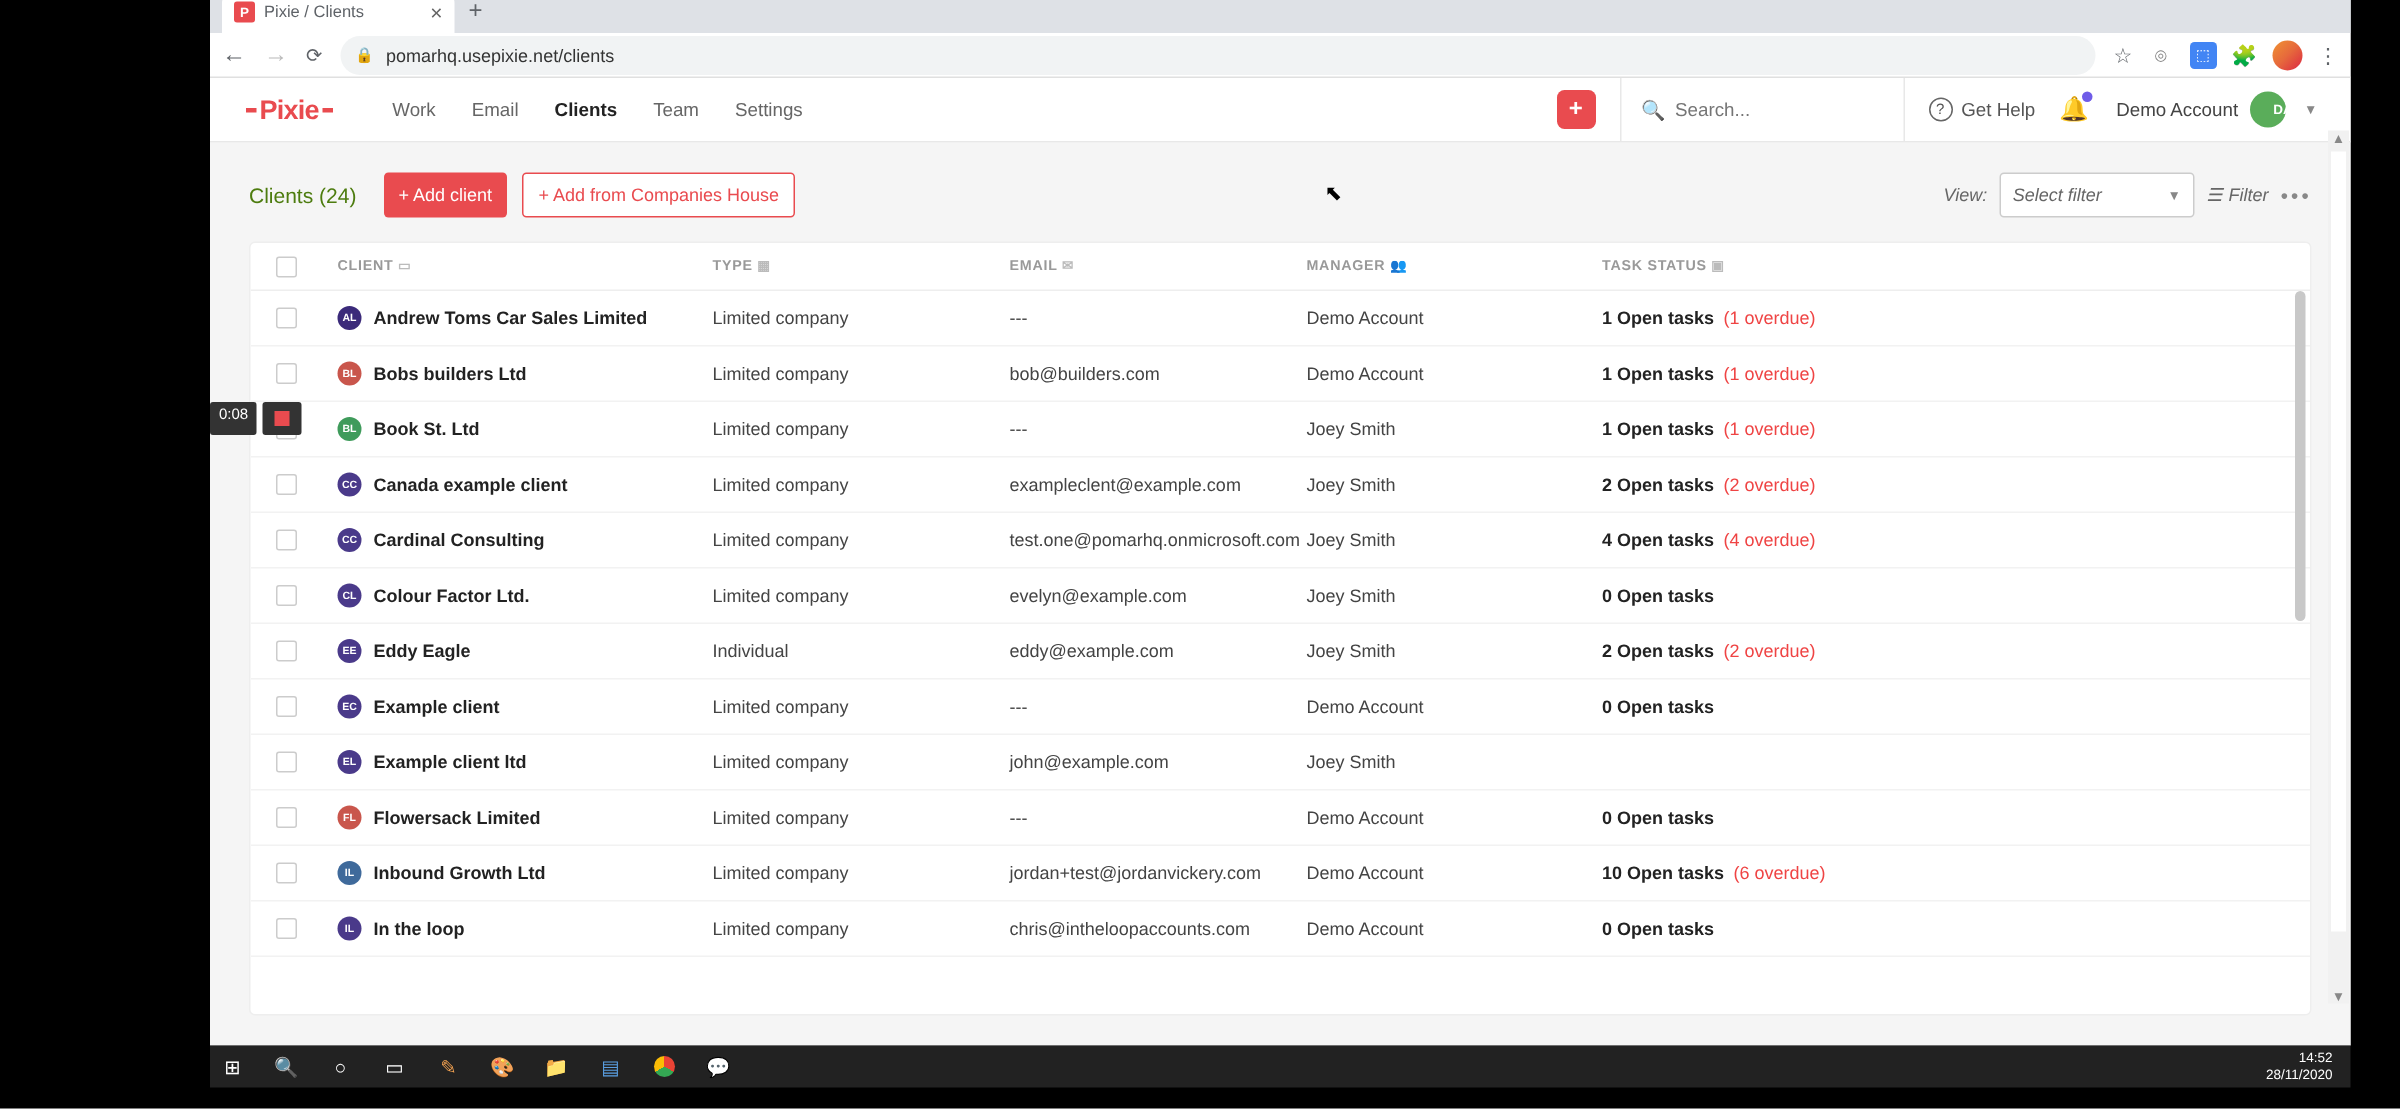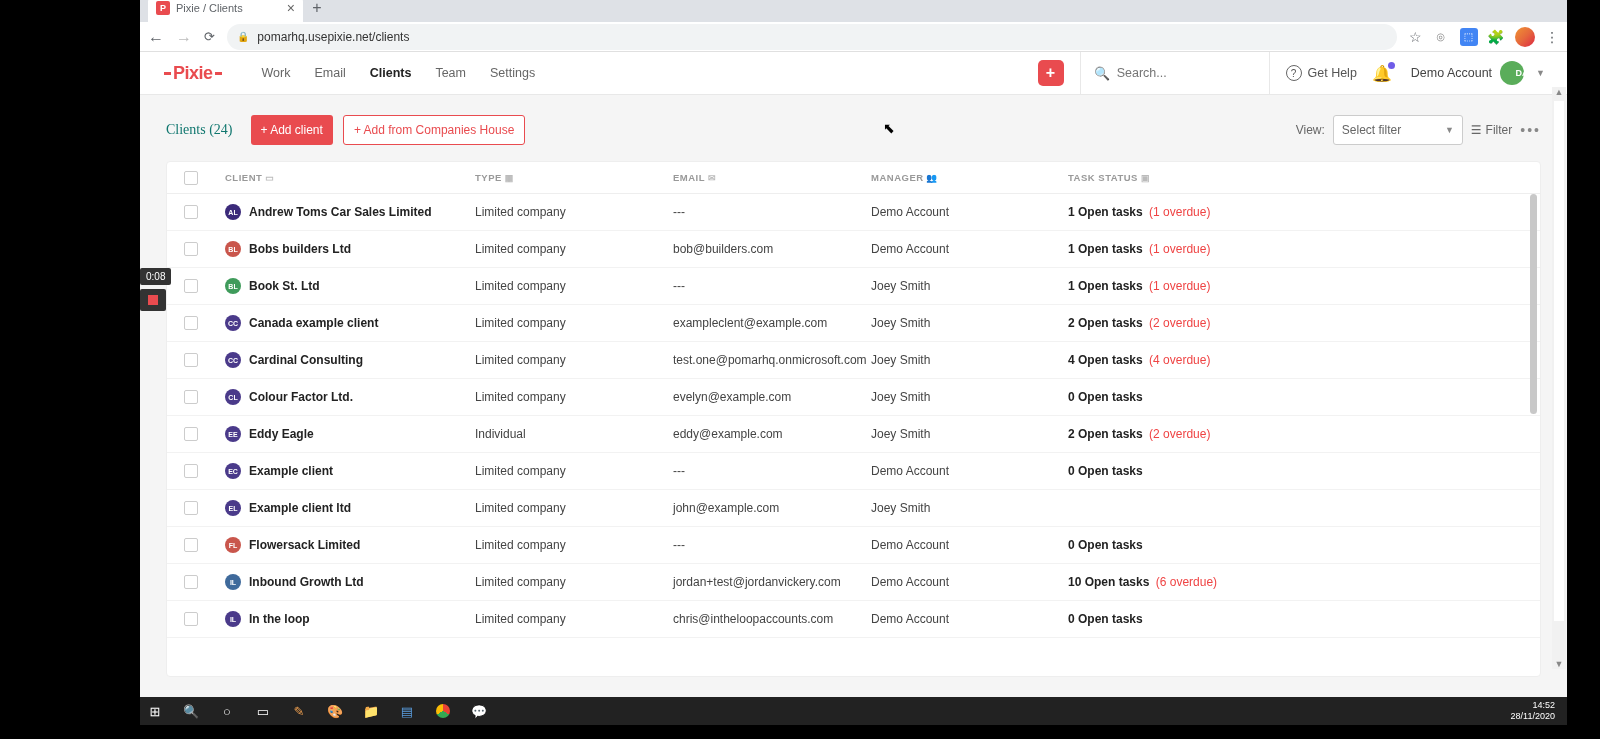--- a/index.html
+++ b/index.html
@@ -1,17 +1,17 @@
 <!DOCTYPE html>
 <html><head>
 <meta charset="utf-8">
 <style>
 * { box-sizing: border-box; margin: 0; padding: 0; }
 body { font-family: -apple-system, BlinkMacSystemFont, 'Segoe UI', Arial, sans-serif; background: #000; width: 1600px; height: 739px; overflow: hidden; position: relative; }
-.recorder { position: absolute; left: 140px; top: 268px; display: flex; flex-direction: column; gap: 4px; z-index: 50; }
+.recorder { position: absolute; left: 140px; top: 268px; display: flex; flex-direction: row; gap: 4px; z-index: 50; }
 .recorder-time { background: #333; color: #fff; font-size: 10px; padding: 3px 6px; border-radius: 2px; }
 .recorder-stop { background: #333; width: 26px; height: 22px; display: flex; align-items: center; justify-content: center; border-radius: 2px; }
 .recorder-stop span { width: 10px; height: 10px; background: #e94b4f; }
 .chrome { position: absolute; left: 140px; top: 0; right: 33px; height: 697px; background: #fff; display: flex; flex-direction: column; }
 .chrome-titlebar { height: 22px; background: #dee1e6; display: flex; justify-content: flex-end; align-items: center; padding-right: 8px; gap: 18px; }
 .win-btn { width: 14px; height: 14px; display: flex; align-items: center; justify-content: center; color: #666; font-size: 11px; }
 .chrome-tabs { height: 22px; background: #dee1e6; display: flex; align-items: flex-end; padding-left: 8px; margin-top: -22px; }
 .chrome-tab { background: #fff; height: 28px; width: 155px; border-radius: 8px 8px 0 0; display: flex; align-items: center; padding: 0 8px; gap: 6px; font-size: 11px; color: #5f6368; position: relative; top: 0; }
 .tab-favicon { width: 14px; height: 14px; background: #e94b4f; border-radius: 2px; font-size: 9px; color: #fff; display: flex; align-items: center; justify-content: center; font-weight: bold; }
 .tab-close { margin-left: auto; font-size: 14px; color: #666; }
@@ -41,24 +41,24 @@
 .gethelp { display: flex; align-items: center; gap: 6px; font-size: 12.5px; color: #555; margin: 0 16px; }
 .help-icon { width: 16px; height: 16px; border: 1.5px solid #666; border-radius: 50%; display: flex; align-items: center; justify-content: center; font-size: 10px; }
 .bell { position: relative; color: #888; font-size: 16px; margin-right: 18px; }
 .bell-dot { position: absolute; top: -2px; right: -2px; width: 7px; height: 7px; background: #6f5ce8; border-radius: 50%; }
 .account { display: flex; align-items: center; gap: 8px; font-size: 12.5px; color: #444; }
 .avatar { width: 24px; height: 24px; border-radius: 50%; background: #5aad5a; color: #fff; font-size: 9px; font-weight: bold; display: flex; align-items: center; justify-content: center; padding-left: 20px; }
 .caret { color: #888; font-size: 9px; margin-left: 4px; }
 
 .content { flex: 1; padding: 20px 26px; overflow: hidden; display: flex; flex-direction: column; }
 .toolbar-row { display: flex; align-items: center; gap: 10px; margin-bottom: 16px; }
-.page-title { font-size: 14px; color: #0f766e; margin-right: 8px; font-family: Liberation Serif, serif; }
+.page-title { font-size: 14px; color: #4d7c0f; margin-right: 8px; }
 .btn-primary { background: #e94b4f; color: #fff; font-size: 12px; padding: 8px 10px; border-radius: 3px; border: none; }
 .btn-outline { border: 1px solid #e94b4f; color: #e94b4f; background: #fff; font-size: 12px; padding: 7px 10px; border-radius: 3px; }
-.view-controls { margin-left: auto; display: flex; align-items: center; gap: 8px; font-size: 12px; color: #666; }
+.view-controls { margin-left: auto; display: flex; align-items: center; gap: 8px; font-size: 12px; color: #666; font-style: italic; }
 .filter-select { border: 1px solid #ccc; border-radius: 3px; padding: 7px 8px; width: 130px; display: flex; justify-content: space-between; align-items: center; background: #fff; font-size: 12px; color: #666; }
 .filter-btn { display: flex; align-items: center; gap: 4px; color: #666; font-size: 12px; }
 .more-btn { color: #888; font-size: 14px; letter-spacing: 2px; }
 
 .table { background: #fff; border: 1px solid #eee; border-radius: 4px; flex: 1; display: flex; flex-direction: column; overflow: hidden; position: relative; }
 .thead { display: flex; align-items: center; height: 32px; border-bottom: 1px solid #eee; font-size: 9.5px; color: #999; letter-spacing: 0.5px; font-weight: 600; }
 .th, .td { padding: 0 10px; }
 .col-check { width: 48px; display: flex; justify-content: center; }
 .col-client { width: 250px; }
 .col-type { width: 198px; }

